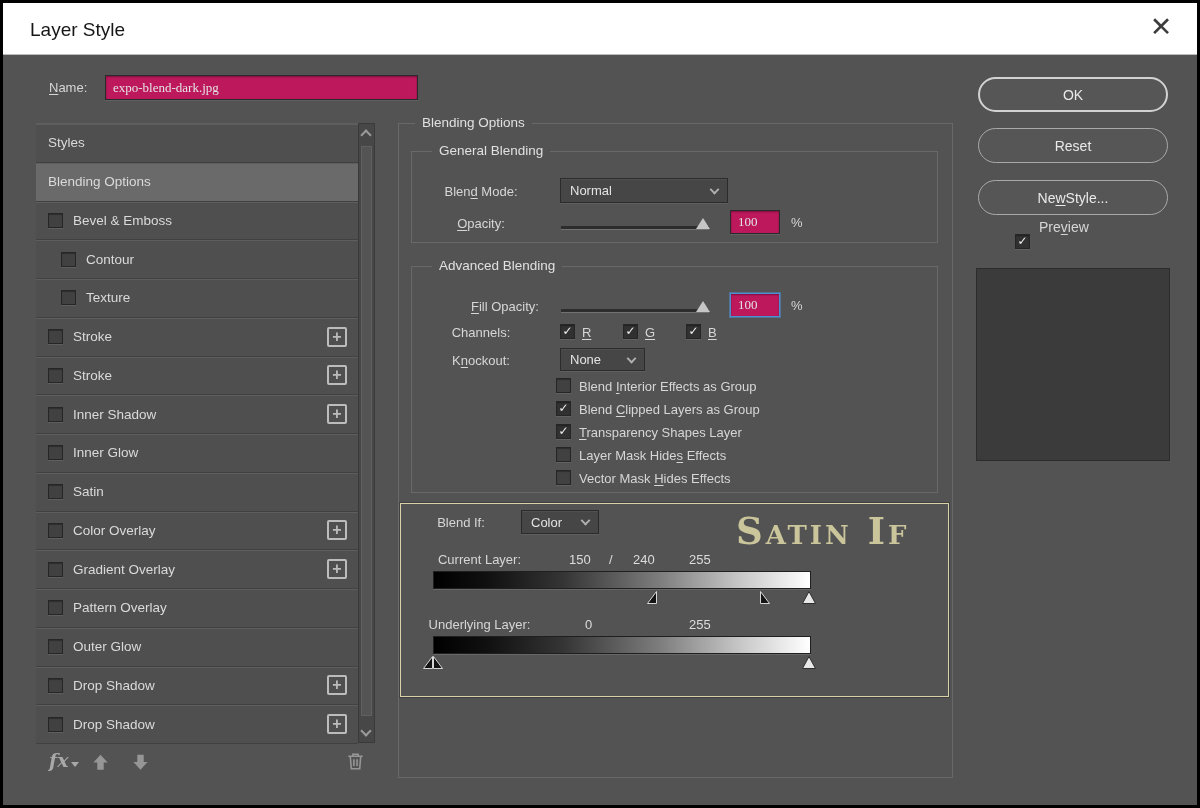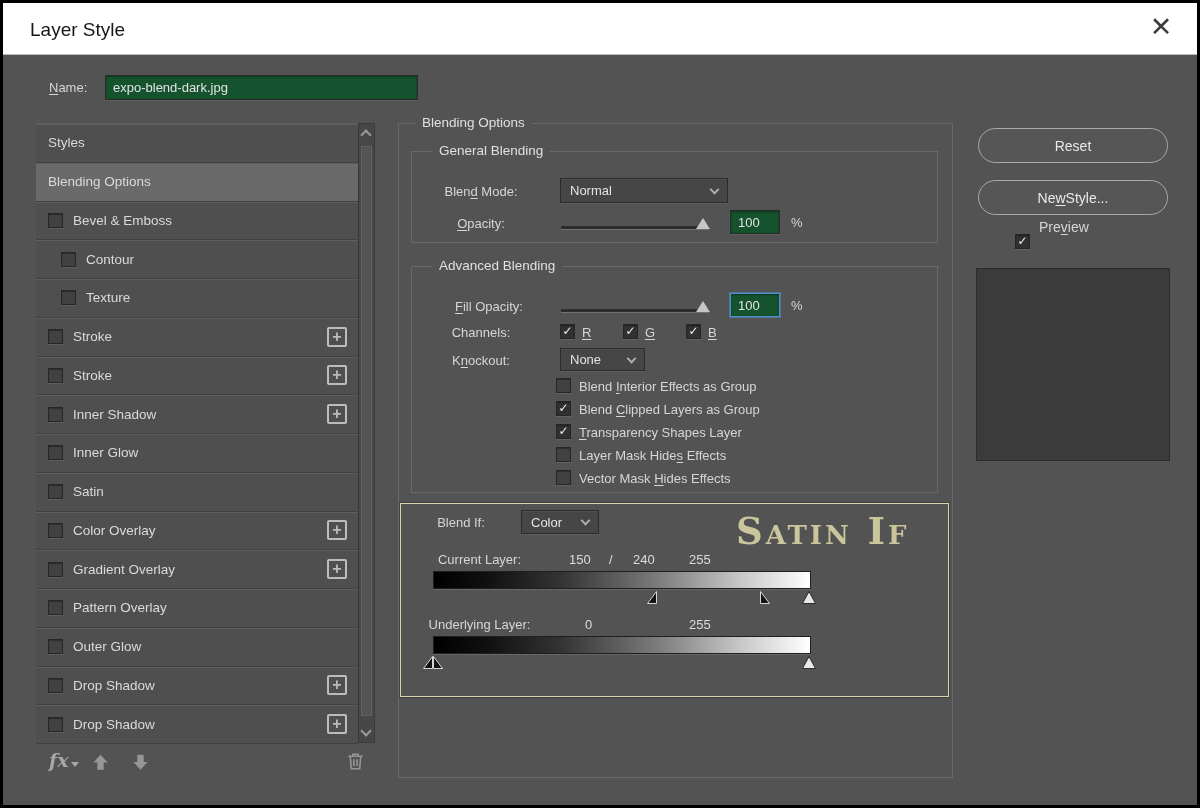--- a/index.html
+++ b/index.html
@@ -12,23 +12,23 @@
 
   
   .titlebar { position:absolute; left:0; top:0; right:0; height:52px; background:#ffffff;
               border-bottom:1px solid #bdbdbd; }
   .title { position:absolute; left:27px; top:16px; font-size:19px; color:#161616; }
   .closebtn { position:absolute; right:20px; top:8px; width:32px; height:32px; text-align:center;
               font-size:27px; line-height:32px; color:#3c3c3c; cursor:pointer; }
 
   
   .lab { position:absolute; line-height:16px; color:#d6d6d6; white-space:nowrap; }
-  .field { position:absolute; background:#14532d; border:1px solid #2a2a2a;
+  .field { position:absolute; background:#be185d; border:1px solid #2a2a2a;
            box-shadow: inset 0 1px 2px rgba(0,0,0,.35), 0 1px 0 rgba(255,255,255,.08);
-           color:#e3e3e3; font-size:13px; padding:0 7px; font-family:Liberation Sans, sans-serif; outline:none; }
+           color:#e3e3e3; font-size:13px; padding:0 7px; font-family:Liberation Serif, serif; outline:none; }
 
   
   .list { position:absolute; left:33px; top:120px; width:322px; border-top:1px solid #5e5e5e; }
   .row { position:relative; display:flex; align-items:center; height:38.75px; background:#4f4f4f;
          border-bottom:1px solid #414141; box-shadow: inset 0 1px 0 #5e5e5e;
          padding-left:12px; color:#dadada; font-size:13.5px; cursor:pointer; }
   .row.selected { background:#6a6a6a; }
   .cb { width:15px; height:15px; background:#414141; border:1px solid #262626;
         box-shadow: 0 1px 0 rgba(255,255,255,.09), inset 0 1px 1px rgba(0,0,0,.3);
         display:flex; align-items:center; justify-content:center; flex:0 0 15px; }
@@ -229,21 +229,21 @@
 
   <span class="rlab" style="left:408px;top:213px;width:140px"><u>O</u>pacity:</span>
   <div class="track" style="left:558px;top:223px;width:148px"></div>
   <div class="sthumb" style="left:693px;top:215px"></div>
   <input class="field" style="left: 727px; top: 207px; width: 50px; height: 24px;" value="100">
   <span class="lab" style="left:788px;top:212px">%</span>
 
   <div class="groupbox" style="left:408px;top:263px;width:527px;height:227px"></div>
   <span class="legend" style="left:429px;top:255px">Advanced Blending</span>
 
-  <span class="rlab" style="left:416px;top:296px;width:140px"><u>F</u>ill Opacity:</span>
+  <span class="rlab" style="left:432px;top:296px;width:140px"><u>F</u>ill Opacity:</span>
   <div class="track" style="left:558px;top:306px;width:148px"></div>
   <div class="sthumb" style="left:693px;top:298px"></div>
   <input class="field focusfield" style="left: 727px; top: 290px; width: 50px; height: 24px;" value="100">
   <span class="lab" style="left:788px;top:295px">%</span>
 
   <span class="rlab" style="left:408px;top:322px;width:140px">Channels:</span>
   <span class="cb abs-cb checked" style="left:557px;top:321px">
       <span class="mark">✓</span>
     </span>
   <span class="lab" style="left:579px;top:322px"><u>R</u></span>
@@ -320,20 +320,21 @@
     <svg width="10" height="13" viewBox="0 0 10 13">
         <path d="M0.5 0.5 L0.5 12.5 L9.5 12.5 Z" fill="#141414" stroke="#d6d6d6"></path>
       </svg>
   </span>
   <span class="mk" style="left:799px;top:653px">
     <svg width="14" height="13" viewBox="0 0 14 13">
         <path d="M7 0.5 L13.5 12.5 L0.5 12.5 Z" fill="#e8e8e8" stroke="#2e2e2e"></path>
       </svg>
   </span>
 
+  <div class="btn btn-default" style="top:74px">OK</div>
   <div class="btn btn-thin" style="top:125px">Reset</div>
   <div class="btn btn-thin" style="top:177px">Ne<u>w</u> Style...</div>
   <span class="cb abs-cb checked" style="left:1012px;top:231px">
       <span class="mark">✓</span>
     </span>
   <span class="lab" style="left:1036px;top:216px;font-size:14px">Pre<u>v</u>iew</span>
   <div class="swatch"></div>
 
 </div>
 

